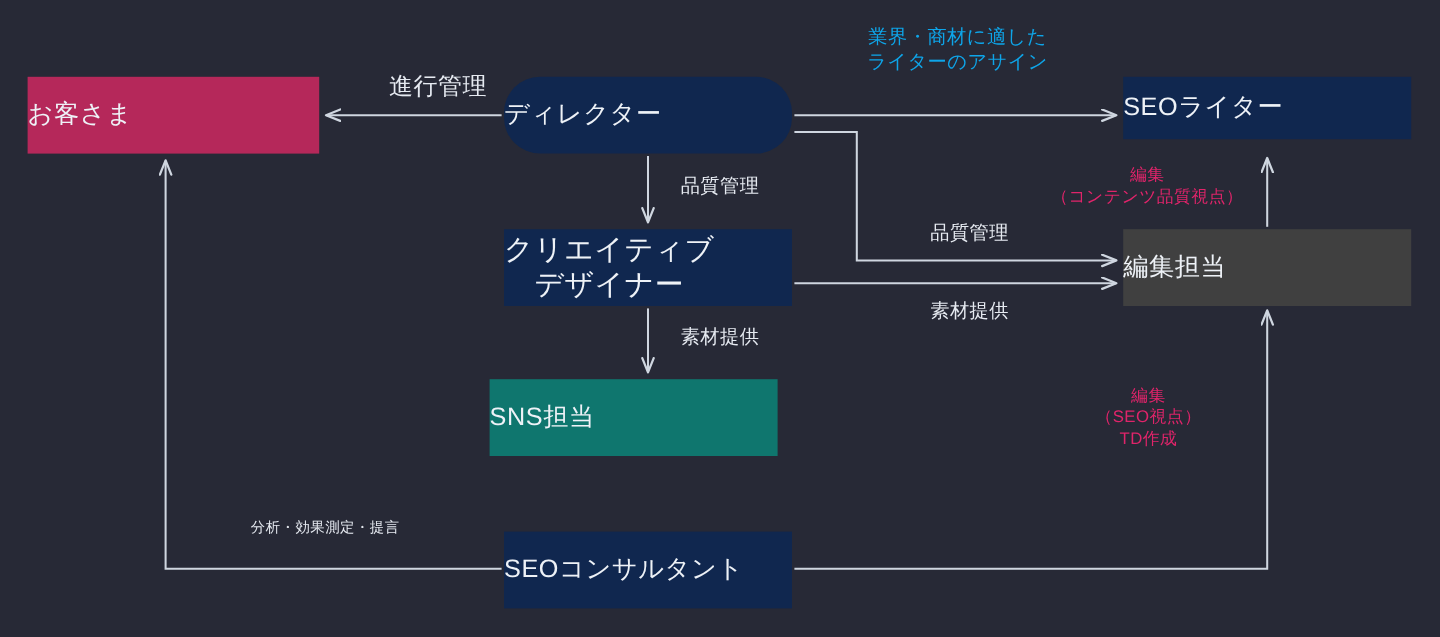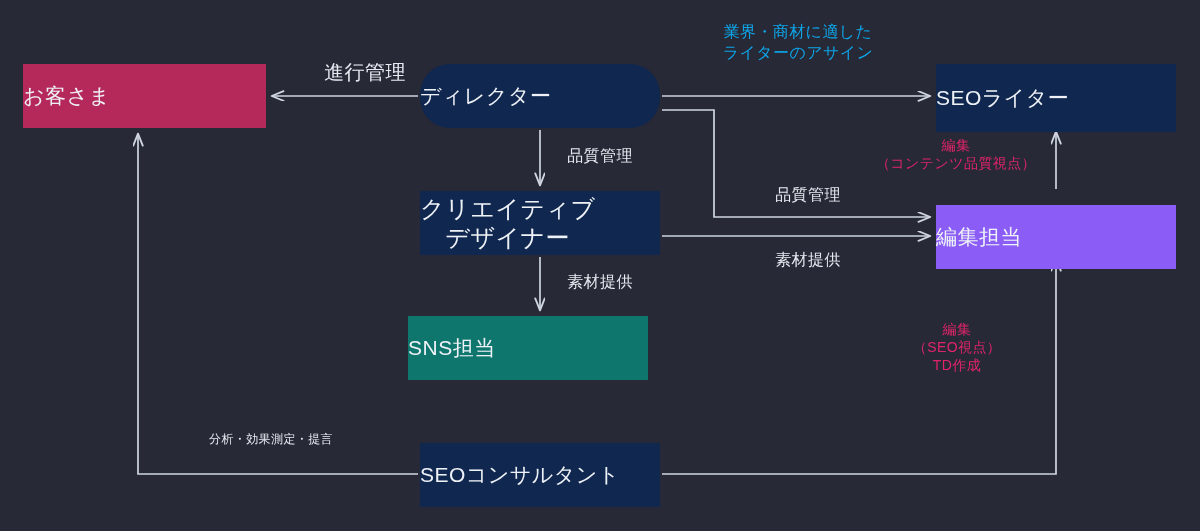--- a/index.html
+++ b/index.html
@@ -78,28 +78,28 @@
       </g>
   </svg>
 
   <div id="node-layer">
       <div class="node accent" style="left: 23px; top: 64px; width: 243px; height: 64px; font-size: 21px; background: rgb(181, 40, 90); color: rgb(238, 242, 247);">
         <span class="label">お客さま</span>
       </div>
       <div class="node blue" style="left: 420px; top: 64px; width: 240px; height: 64px; font-size: 21px; background: rgb(16, 39, 79); color: rgb(238, 242, 247); border-radius: 30px;">
         <span class="label">ディレクター</span>
       </div>
-      <div class="node blue" style="left: 936px; top: 64px; width: 240px; height: 68px; font-size: 21px; background: rgb(16, 39, 79); color: rgb(238, 242, 247);">
+      <div class="node blue" style="left: 936px; top: 64px; width: 240px; height: 52px; font-size: 21px; background: rgb(16, 39, 79); color: rgb(238, 242, 247);">
         <span class="label">SEOライター</span>
       </div>
       <div class="node blue" style="left: 420px; top: 191px; width: 240px; height: 64px; font-size: 24px; background: rgb(16, 39, 79); color: rgb(238, 242, 247);">
         <span class="label">クリエイティブ
 デザイナー</span>
       </div>
-      <div class="node blue" style="left: 936px; top: 191px; width: 240px; height: 64px; font-size: 21px; background: #8b5cf6; color: rgb(238, 242, 247); margin-top: 14px;">
+      <div class="node blue" style="left: 936px; top: 191px; width: 240px; height: 64px; font-size: 21px; background: #404040; color: rgb(238, 242, 247);">
         <span class="label">編集担当</span>
       </div>
       <div class="node blue" style="left: 408px; top: 316px; width: 240px; height: 64px; font-size: 21px; background: #0f766e; color: rgb(238, 242, 247);">
         <span class="label">SNS担当</span>
       </div>
       <div class="node blue" style="left: 420px; top: 443px; width: 240px; height: 64px; font-size: 21px; background: rgb(16, 39, 79); color: rgb(238, 242, 247);">
         <span class="label">SEOコンサルタント</span>
       </div>
     </div>
   <div id="edge-label-layer">

